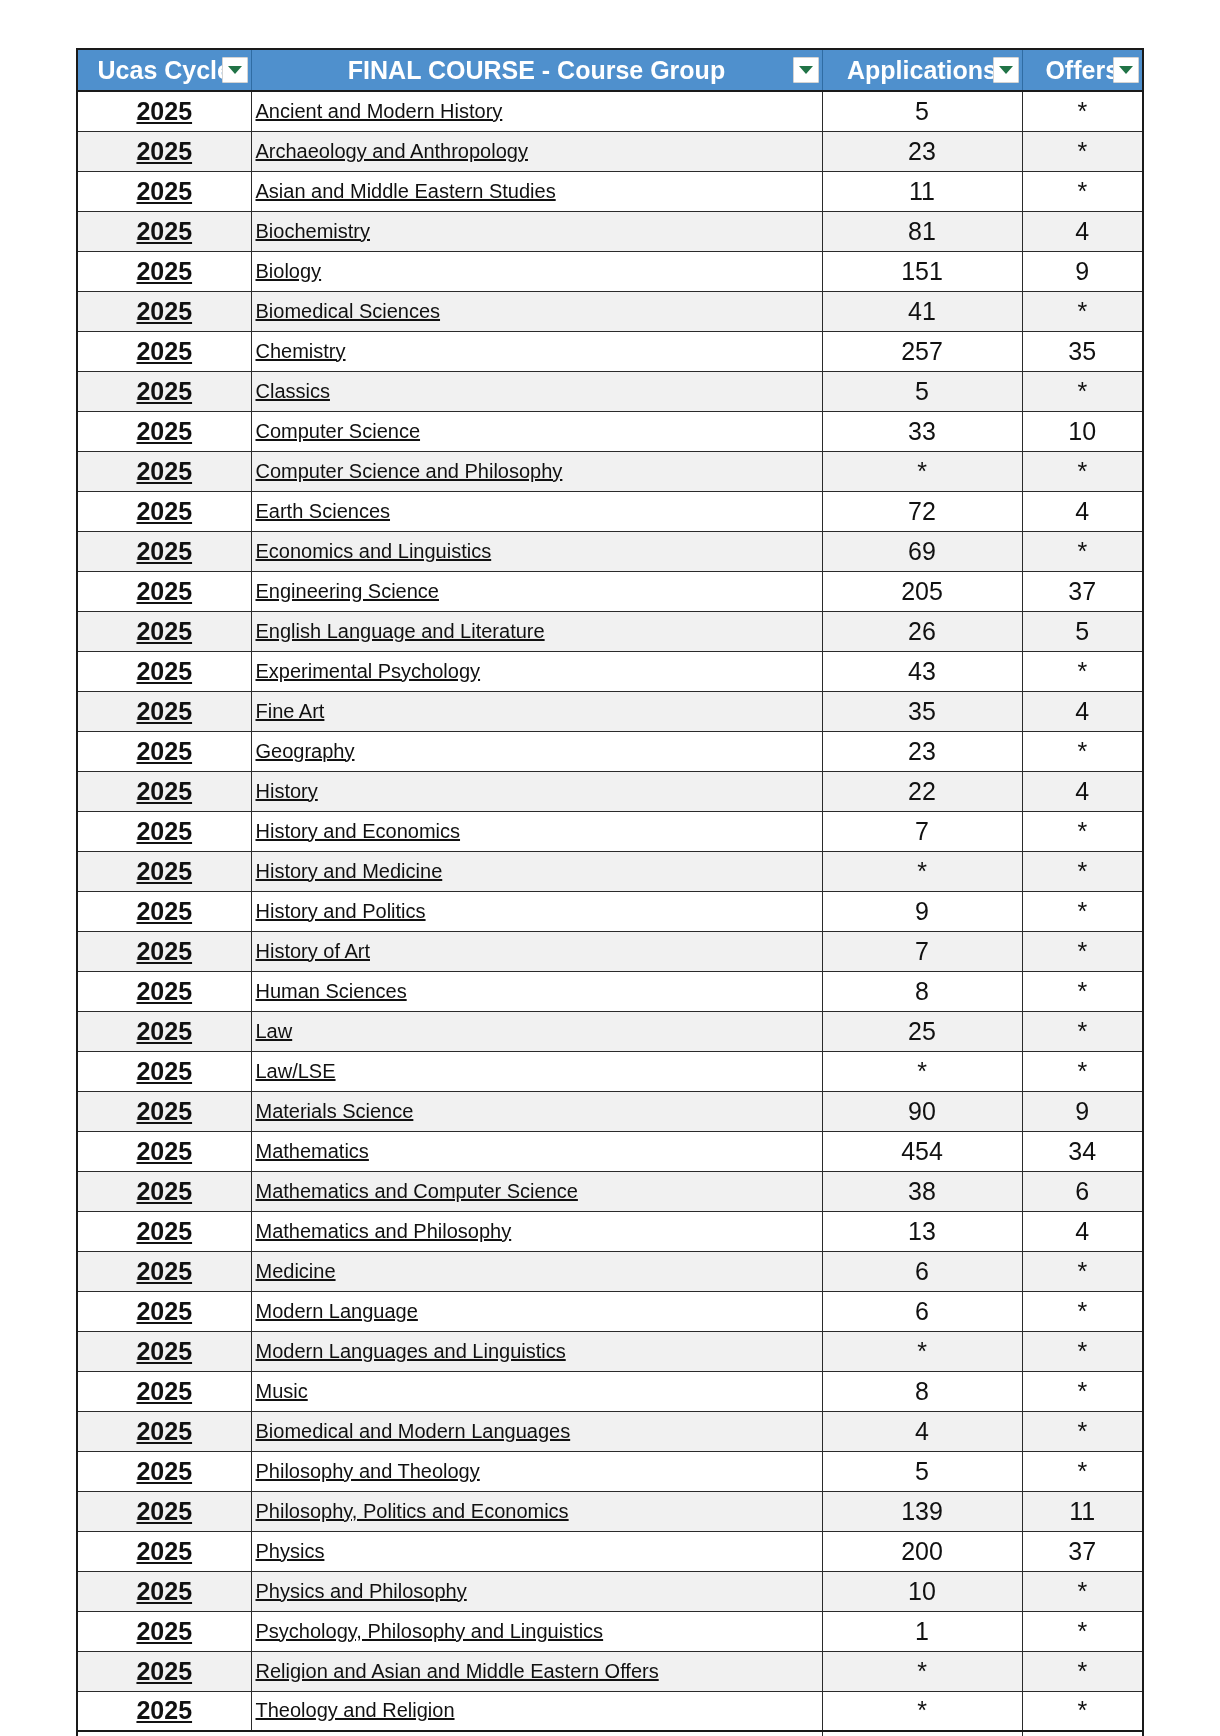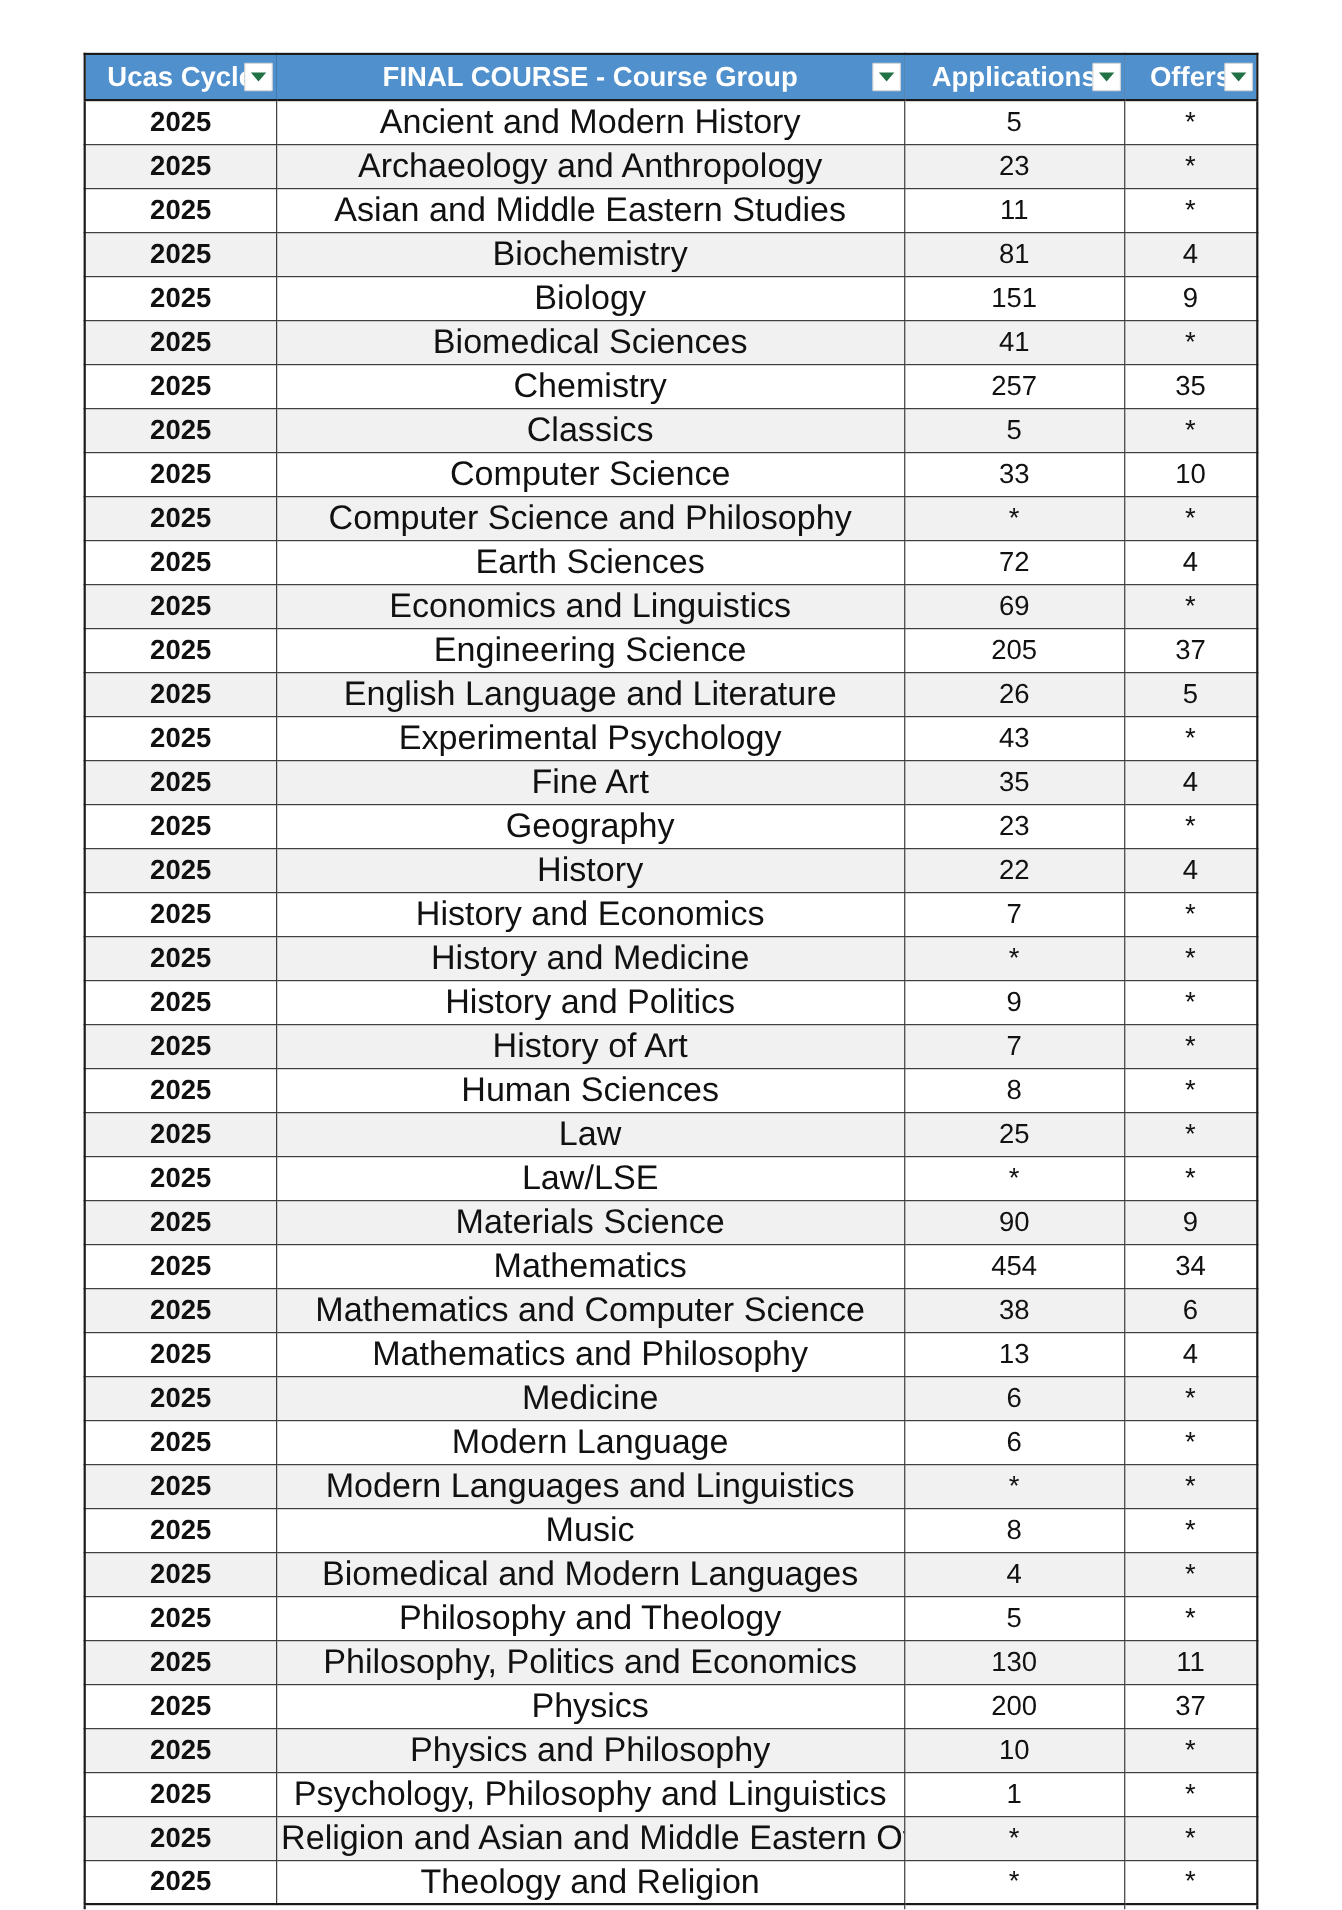--- a/index.html
+++ b/index.html
@@ -101,24 +101,26 @@
     white-space: nowrap;
     overflow: hidden;
   }
   tbody tr.odd  td { background: #ffffff; }
   tbody tr.even td { background: #f1f1f1; }
 
   td.cycle {
     text-align: center;
     font-weight: bold;
     font-size: 25px;
+    text-decoration: underline;
   }
   td.course {
-    text-align: center;
-    font-size: 31px;
+    text-align: left;
+    font-size: 20px;
+    text-decoration: underline;
   }
   td.num {
     text-align: center;
     font-size: 25px;
   }
   td.star { text-align: center; font-size: 25px; }
 
   tfoot td {
     border: 1px solid #2b2b2b;
     border-top: 2px solid #1a1a1a;
@@ -387,21 +389,21 @@
           </tr>
           <tr class="odd">
             <td class="cycle">2025</td>
             <td class="course">Philosophy and Theology</td>
             <td class="num">5</td>
             <td class="num star">*</td>
           </tr>
           <tr class="even">
             <td class="cycle">2025</td>
             <td class="course">Philosophy, Politics and Economics</td>
-            <td class="num">130</td>
+            <td class="num">139</td>
             <td class="num">11</td>
           </tr>
           <tr class="odd">
             <td class="cycle">2025</td>
             <td class="course">Physics</td>
             <td class="num">200</td>
             <td class="num">37</td>
           </tr>
           <tr class="even">
             <td class="cycle">2025</td>

